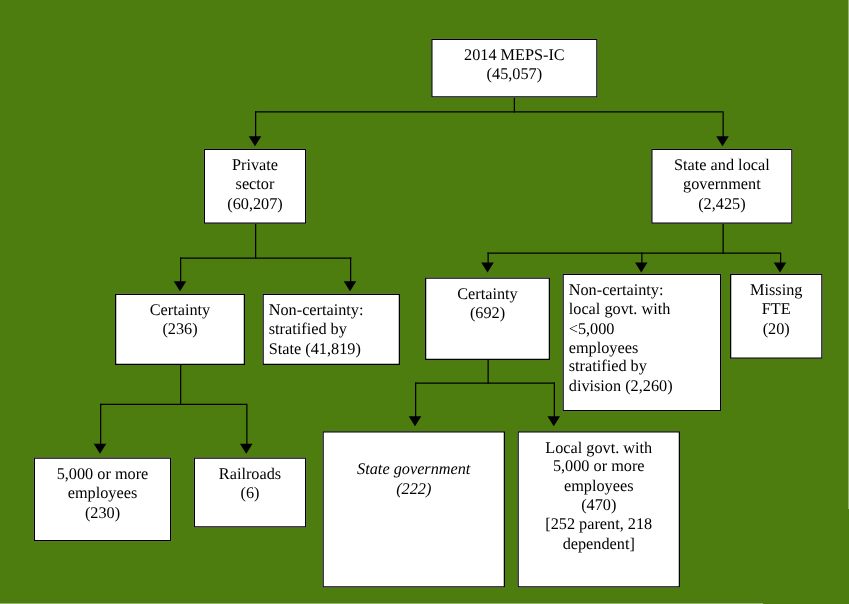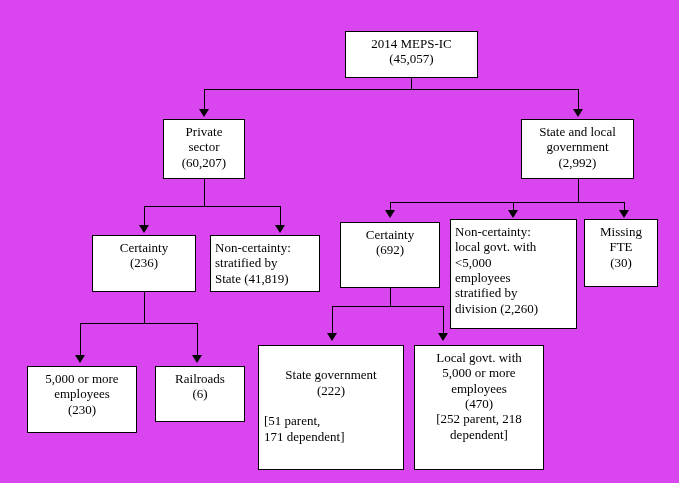--- a/index.html
+++ b/index.html
@@ -4,21 +4,21 @@
 <style>
   html, body {
     margin: 0;
     padding: 0;
     background: #ffffff;
   }
   #canvas {
     position: relative;
     width: 679px;
     height: 483px;
-    background: #d946ef;
+    background: #4d7c0f;
     font-family: "Liberation Serif", "DejaVu Serif", serif;
     overflow: hidden;
   }
   .node {
     position: absolute;
     box-sizing: border-box;
     border: 1.3px solid #000000;
     background: #ffffff;
     font-size: 13px;
     line-height: 1.18;
@@ -60,55 +60,53 @@
 
   <div class="node center" style="left:345px; top:31px; width:133px; height:47px;">2014 MEPS-IC
 (45,057)</div>
 
   <div class="node center" style="left:163px; top:119px; width:82px; height:60px;">Private
 sector
 (60,207)</div>
 
   <div class="node center" style="left:521px; top:119px; width:113px; height:60px;">State and local
 government
-(2,992)</div>
+(2,425)</div>
 
   <div class="node center" style="left:92px; top:235px; width:104px; height:57px;">Certainty
 (236)</div>
 
   <div class="node left" style="left:210px; top:235px; width:110px; height:57px;">Non-certainty:
 stratified by
 State (41,819)</div>
 
   <div class="node center" style="left:340px; top:222px; width:100px; height:66px;">Certainty
 (692)</div>
 
   <div class="node left" style="left:450px; top:219px; width:127px; height:110px;">Non-certainty:
 local govt. with
 &lt;5,000
 employees
 stratified by
 division (2,260)</div>
 
   <div class="node center" style="left:584px; top:219px; width:74px; height:68px;">Missing
 FTE
-(30)</div>
+(20)</div>
 
   <div class="node center" style="left:27px; top:366px; width:110px; height:67px;">5,000 or more
 employees
 (230)</div>
 
   <div class="node center" style="left:155px; top:366px; width:90px; height:56px;">Railroads
 (6)</div>
 
-  <div class="node mixed" style="left:258px; top:345px; width:146px; height:125px; padding:6px 5px;">
+  <div class="node mixed" style="left:258px; top:345px; width:146px; height:125px; padding:6px 5px;font-style:italic;">
     <div style="text-align:center;">State government
 (222)</div>
-    <div style="text-align:left;">[51 parent,
-171 dependent]</div>
   </div>
 
   <div class="node center" style="left:414px; top:345px; width:130px; height:125px;">Local govt. with
 5,000 or more
 employees
 (470)
 [252 parent, 218
 dependent]</div>
 
   <div class="vline" style="left:411px; top:78px; height:12px;"></div>

